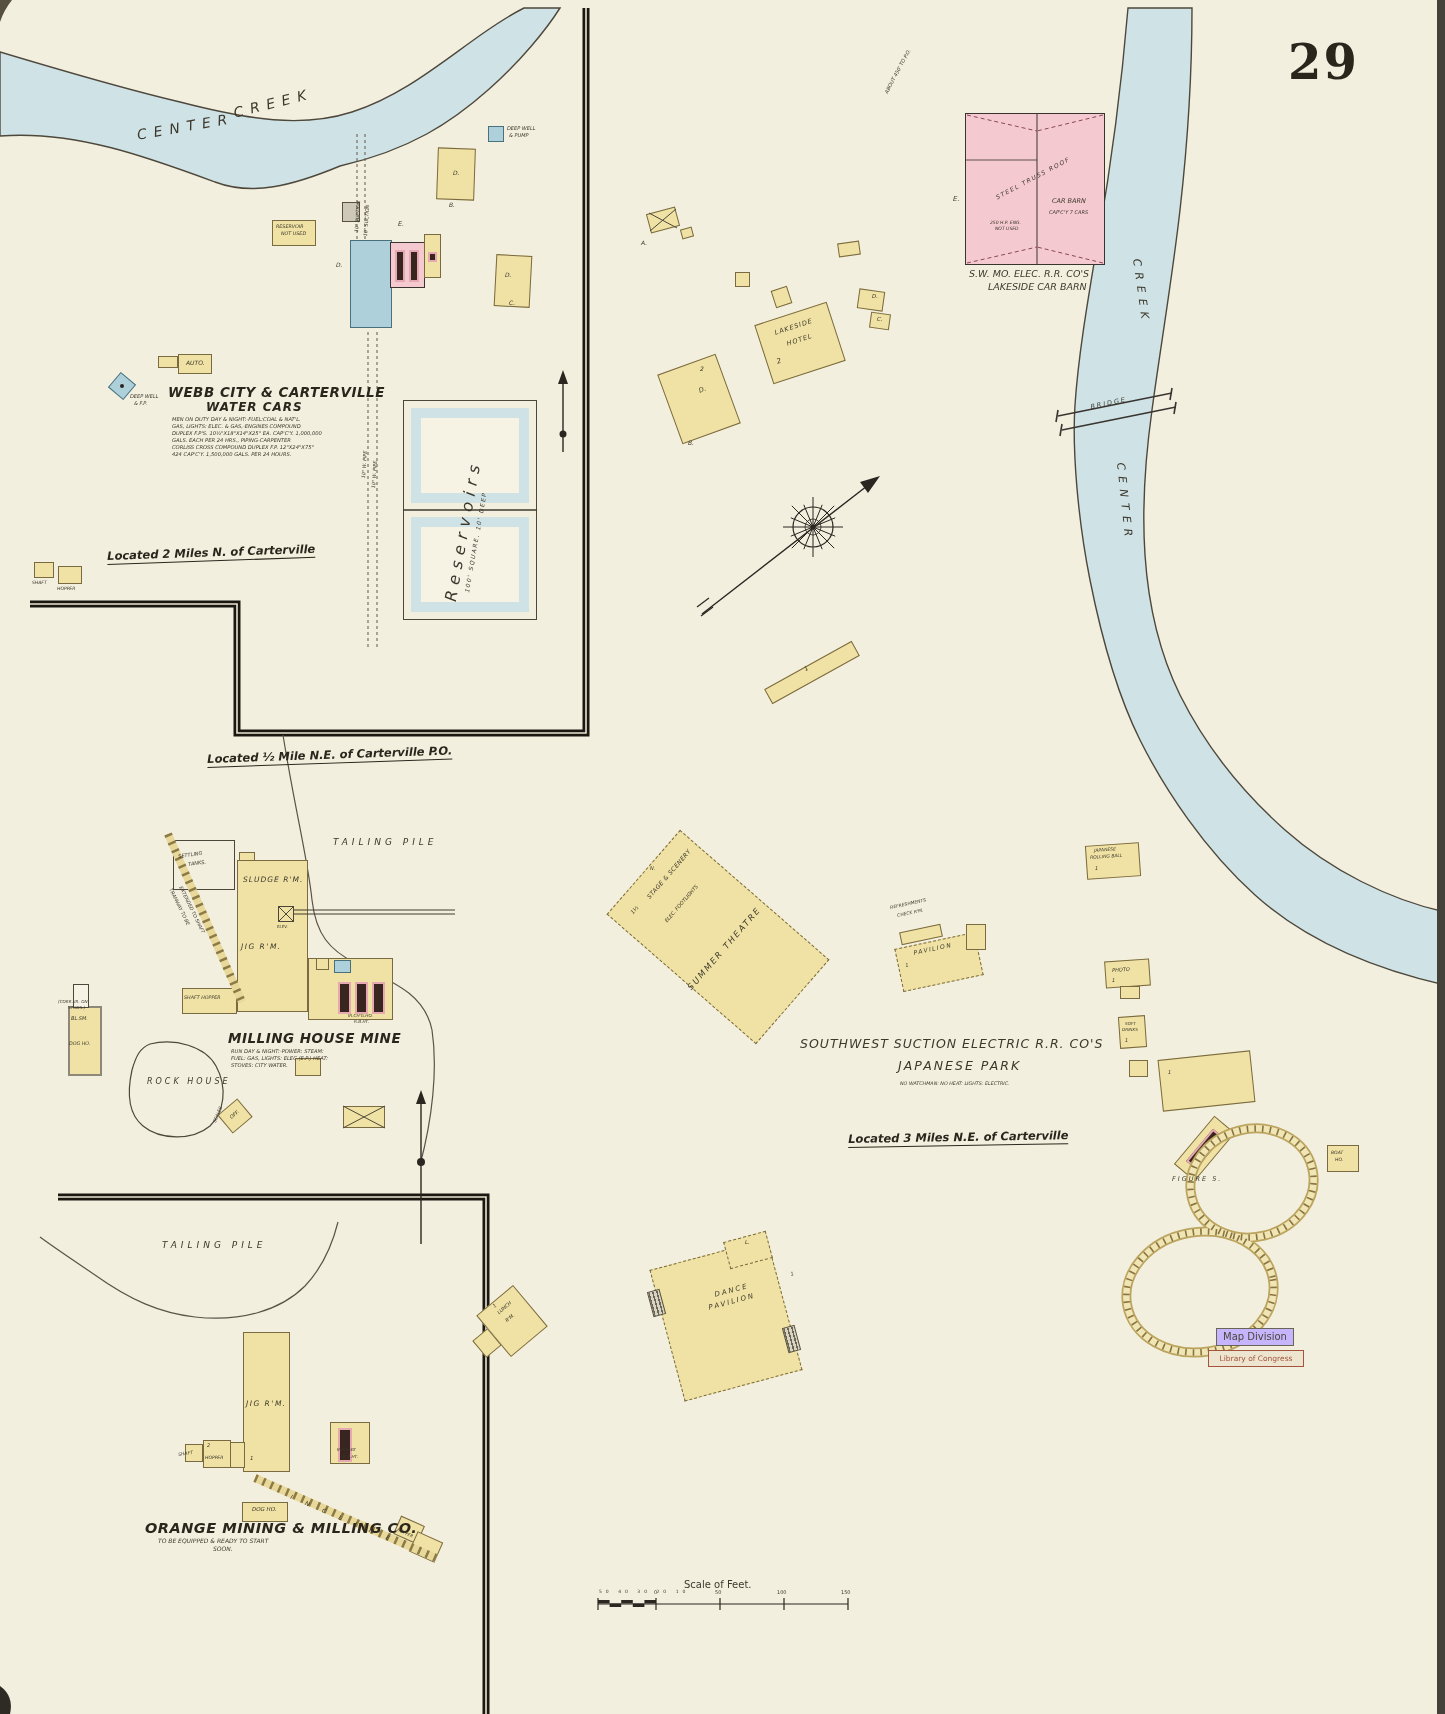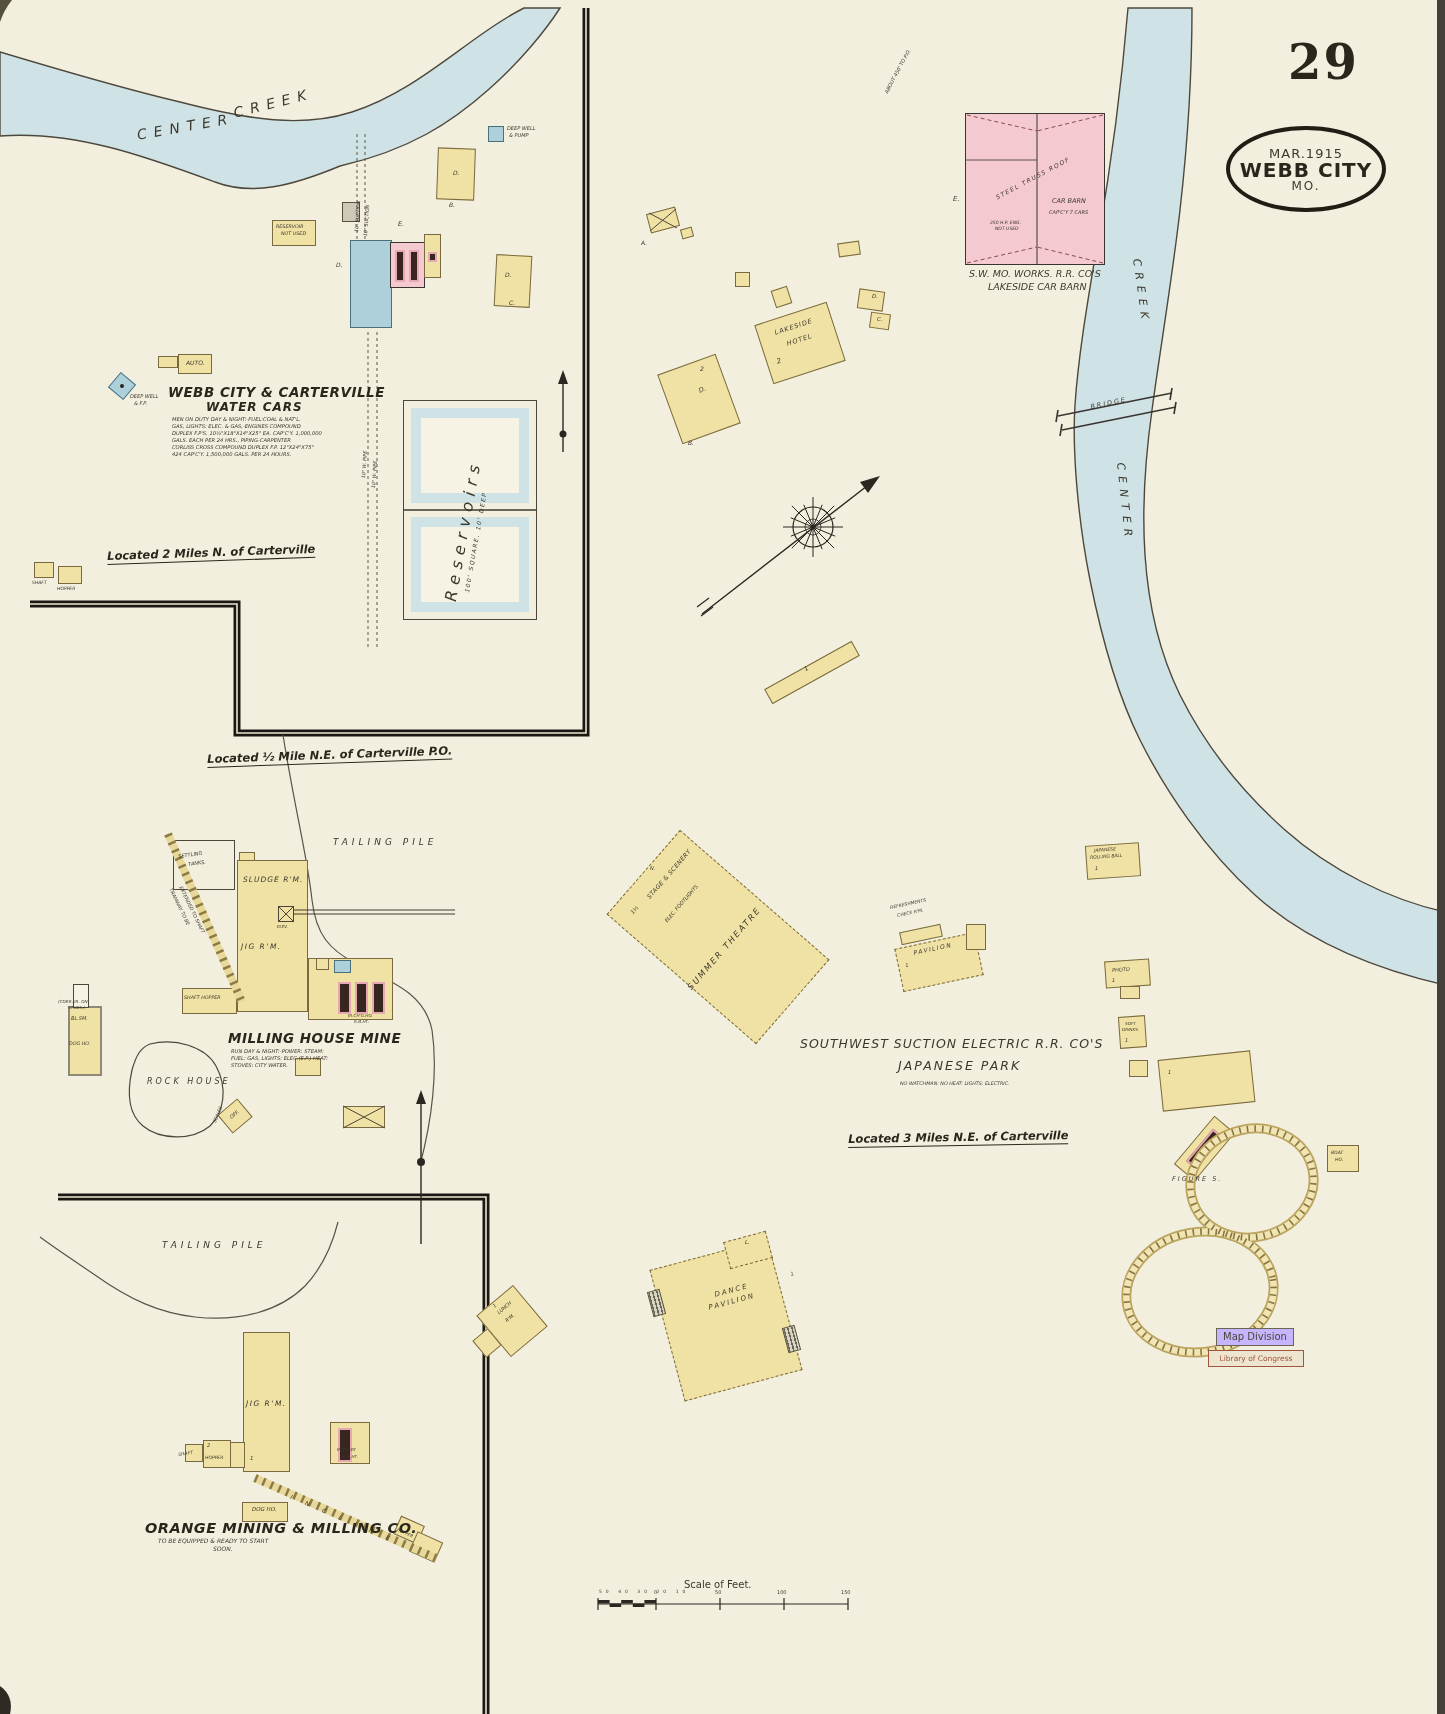--- a/index.html
+++ b/index.html
@@ -242,25 +242,20 @@
         <line x1="848" y1="1598" x2="848" y2="1610"></line>
       </g>
     </g>
 
     <rect x="1437" y="0" width="8" height="1714" fill="#45413a"></rect>
     <path d="M0,1686 Q14,1696 10,1714 L0,1714 Z" fill="#2e2b24"></path>
     <path d="M0,0 L12,0 Q4,10 0,22 Z" fill="#55503f"></path>
   </svg>
 
   <div class="t bold" style="left:1288px;top:38px;font-size:48px;font-family:'DejaVu Serif',serif;font-style:normal;letter-spacing:2px;">29</div>
-  <div class="oval" style="left:1226px;top:126px;width:152px;height:78px;">
-    <span class="t" style="position:static;font-style:normal;font-size:13px;letter-spacing:1px;">MAR.1915</span>
-    <span class="t bold" style="position:static;font-style:normal;font-size:20px;letter-spacing:1px;">WEBB CITY</span>
-    <span class="t" style="position:static;font-style:normal;font-size:12px;letter-spacing:2px;">MO.</span>
-  </div>
 
   <div class="t" style="left:136px;top:128px;font-size:14px;letter-spacing:7px;transform:rotate(-10deg);">CENTER</div>
   <div class="t" style="left:232px;top:106px;font-size:14px;letter-spacing:7px;transform:rotate(-14deg);">CREEK</div>
   <div class="t" style="left:507px;top:126px;font-size:5px;">DEEP WELL</div>
   <div class="t" style="left:509px;top:133px;font-size:5px;">&amp; PUMP</div>
   <div class="t" style="left:186px;top:360px;font-size:6px;">AUTO.</div>
   <div class="t" style="left:276px;top:225px;font-size:4.8px;">RESERVOIR</div>
   <div class="t" style="left:281px;top:232px;font-size:4.8px;">NOT USED</div>
   <div class="t" style="left:355px;top:232px;font-size:4.8px;transform:rotate(-86deg);">10" SUCTION</div>
   <div class="t" style="left:364px;top:236px;font-size:4.8px;transform:rotate(-86deg);">10" SUCTION</div>
@@ -327,21 +322,21 @@
   <div class="t" style="left:207px;top:1443px;font-size:5px;">2</div>
   <div class="t" style="left:250px;top:1456px;font-size:5.5px;">1</div>
 
   <div class="t" style="left:884px;top:92px;font-size:5px;transform:rotate(-62deg);">ABOUT 450' TO P.O.</div>
   <div class="t" style="left:995px;top:195px;font-size:6px;letter-spacing:1.5px;transform:rotate(-28deg);">STEEL TRUSS ROOF</div>
   <div class="t" style="left:1052px;top:198px;font-size:6.5px;">CAR BARN</div>
   <div class="t" style="left:1049px;top:210px;font-size:5px;">CAP'C'Y 7 CARS</div>
   <div class="t" style="left:990px;top:221px;font-size:4.5px;">250 H.P. ENG.</div>
   <div class="t" style="left:995px;top:227px;font-size:4.5px;">NOT USED</div>
   <div class="t" style="left:953px;top:196px;font-size:7px;">E.</div>
-  <div class="t" style="left:969px;top:269px;font-size:9.5px;">S.W. MO. WORKS. R.R. CO'S</div>
+  <div class="t" style="left:969px;top:269px;font-size:9.5px;">S.W. MO. ELEC. R.R. CO'S</div>
   <div class="t" style="left:988px;top:282px;font-size:9.5px;">LAKESIDE CAR BARN</div>
   <div class="t" style="left:774px;top:330px;font-size:6.5px;letter-spacing:1px;transform:rotate(-18deg);">LAKESIDE</div>
   <div class="t" style="left:786px;top:341px;font-size:6.5px;letter-spacing:1px;transform:rotate(-18deg);">HOTEL</div>
   <div class="t" style="left:776px;top:359px;font-size:7px;transform:rotate(-18deg);">2</div>
   <div class="t" style="left:641px;top:240px;font-size:6px;">A.</div>
   <div class="t" style="left:872px;top:294px;font-size:5.5px;">D.</div>
   <div class="t" style="left:877px;top:317px;font-size:5.5px;">C.</div>
   <div class="t" style="left:698px;top:388px;font-size:6.5px;transform:rotate(-20deg);">D.</div>
   <div class="t" style="left:688px;top:440px;font-size:6px;">B.</div>
   <div class="t" style="left:700px;top:366px;font-size:6px;">2</div>

